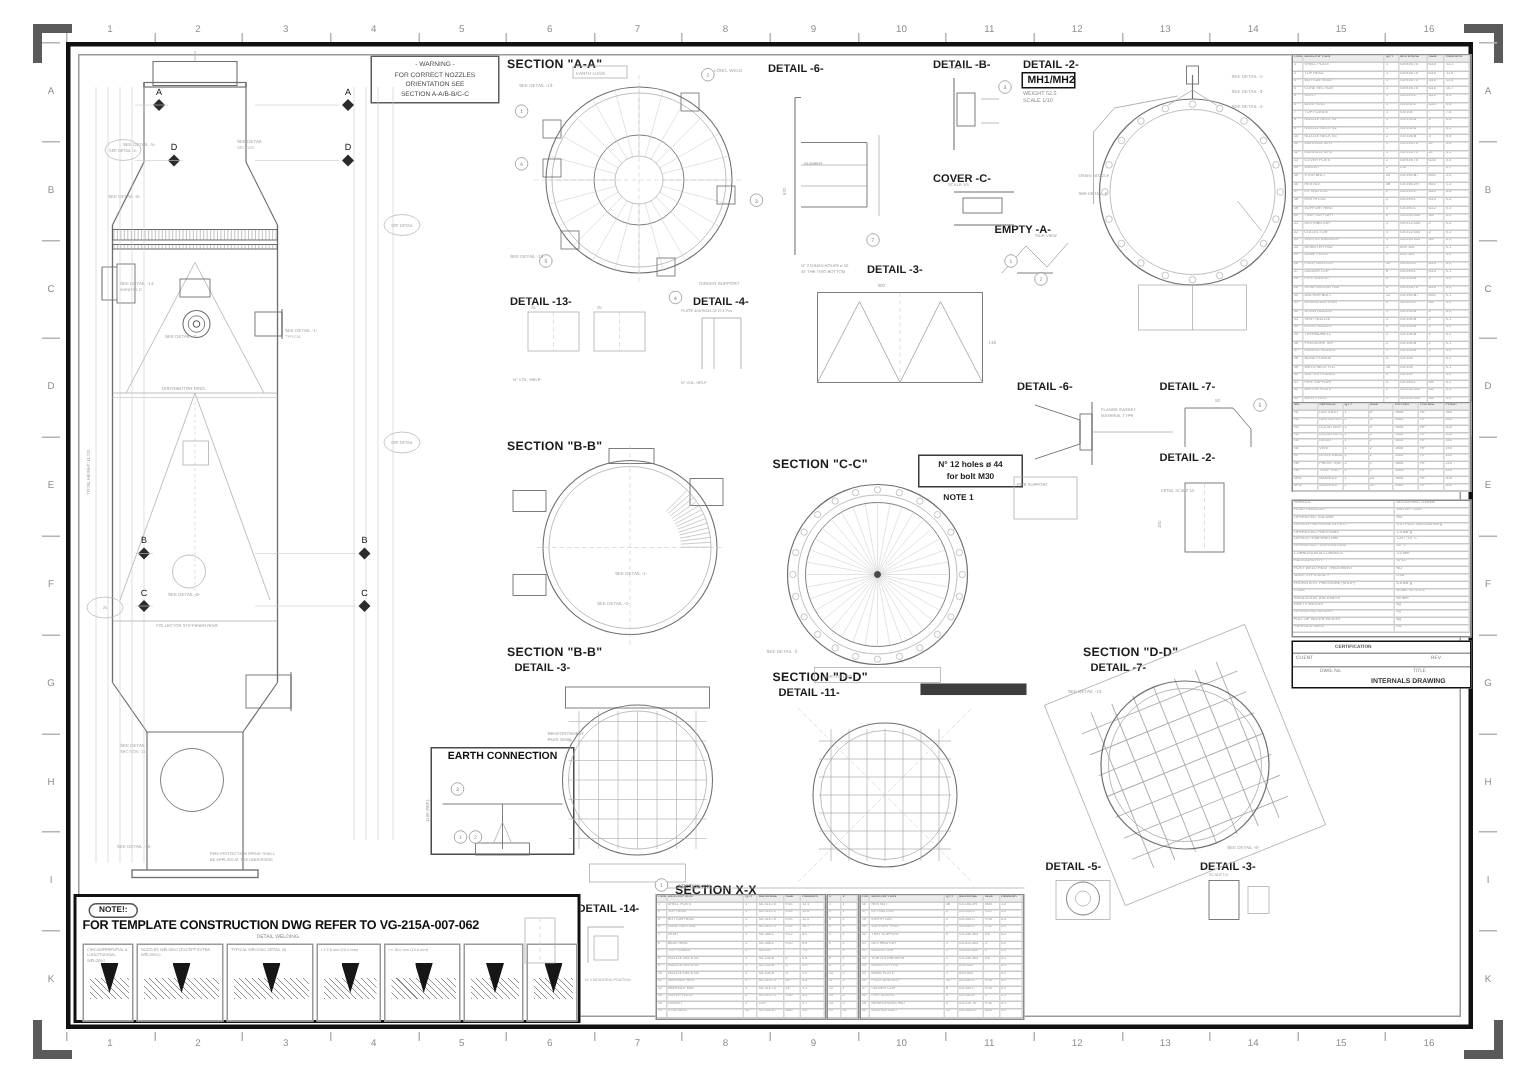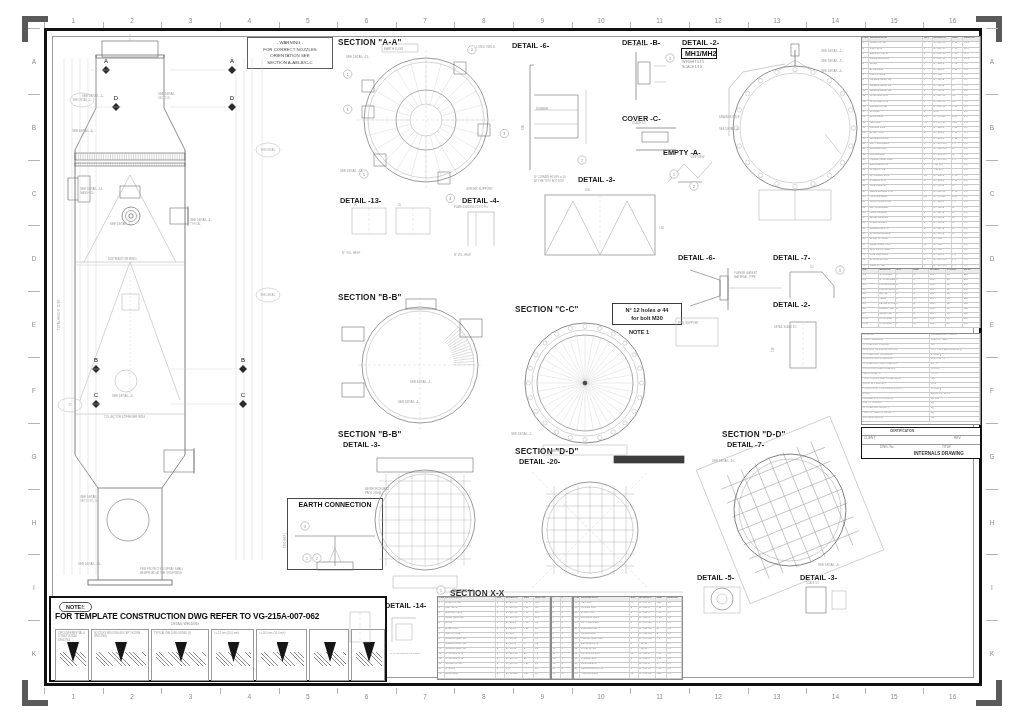--- a/index.html
+++ b/index.html
@@ -406,21 +406,21 @@
       <div class="sectlabel" style="left: 338px; top: 38px;">SECTION "A-A"</div>
       <div class="detlabel" style="left: 340px; top: 196px;">DETAIL -13-</div>
       <div class="detlabel" style="left: 462px; top: 196px;">DETAIL -4-</div>
       <div class="sectlabel" style="left: 338px; top: 293px;">SECTION "B-B"</div>
       <div class="sectlabel" style="left: 338px; top: 430px;">SECTION "B-B"</div>
       <div class="detlabel" style="left: 343px; top: 440px;">DETAIL -3-</div>
       <div class="detlabel" style="left: 512px; top: 41px;">DETAIL -6-</div>
       <div class="detlabel" style="left: 578px; top: 175px;">DETAIL -3-</div>
       <div class="sectlabel" style="left: 515px; top: 305px;">SECTION "C-C"</div>
       <div class="sectlabel" style="left: 515px; top: 447px;">SECTION "D-D"</div>
-      <div class="detlabel" style="left: 519px; top: 457px;">DETAIL -20-</div>
+      <div class="detlabel" style="left: 519px; top: 457px;">DETAIL -11-</div>
       <div class="detlabel" style="left: 622px; top: 38px;">DETAIL -B-</div>
       <div class="detlabel" style="left: 622px; top: 114px;">COVER -C-</div>
       <div class="detlabel" style="left: 663px; top: 148px;">EMPTY -A-</div>
       <div class="detlabel" style="left: 682px; top: 38px;">DETAIL -2-</div>
       <div class="detlabel" style="left: 678px; top: 253px;">DETAIL -6-</div>
       <div class="detlabel" style="left: 773px; top: 253px;">DETAIL -7-</div>
       <div class="detlabel" style="left: 773px; top: 300px;">DETAIL -2-</div>
       <div class="sectlabel" style="left: 722px; top: 430px;">SECTION "D-D"</div>
       <div class="detlabel" style="left: 727px; top: 440px;">DETAIL -7-</div>
       <div class="detlabel" style="left: 697px; top: 573px;">DETAIL -5-</div>

